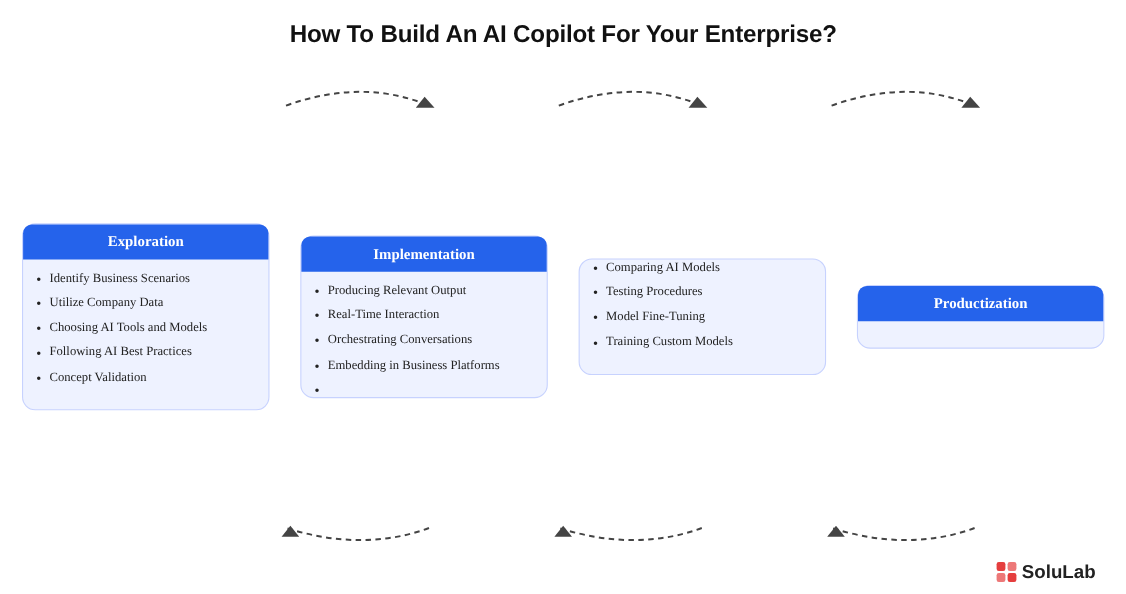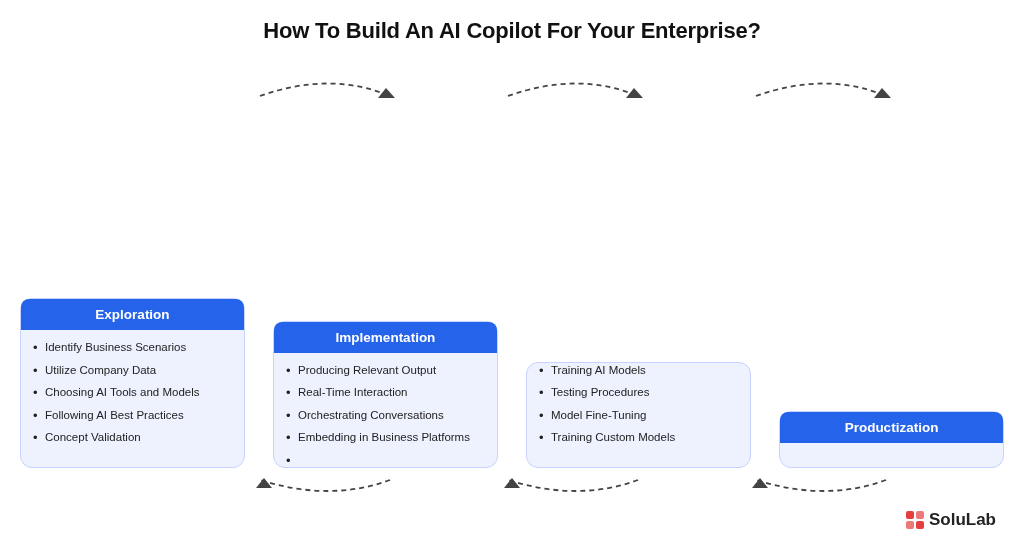--- a/index.html
+++ b/index.html
@@ -20,21 +20,22 @@
       color: #111;
       margin-bottom: 22px;
       text-align: center;
       letter-spacing: -0.2px;
     }
     .cards-row {
       display: flex;
       gap: 28px;
       width: 100%;
       flex: 1;
-      align-items: flex-end;
+      align-items: center;
+      font-family: Liberation Serif, serif;
     }
     .card {
       flex: 1;
       background: #eef2ff;
       border-radius: 12px;
       border: 1.5px solid #c7d2fe;
       display: flex;
       flex-direction: column;
       padding: 0 0 14px 0;
       min-width: 0;
@@ -155,21 +156,21 @@
           <li>Real-Time Interaction</li>
           <li>Orchestrating Conversations</li>
           <li>Embedding in Business Platforms</li>
           <li></li>
         </ul>
       </div>
     </div>
     <div class="card">
       <div class="card-body">
         <ul>
-          <li>Training AI Models</li>
+          <li>Comparing AI Models</li>
           <li>Testing Procedures</li>
           <li>Model Fine-Tuning</li>
           <li>Training Custom Models</li>
         </ul>
       </div>
     </div>
     <div class="card">
       <div class="card-header">Productization</div>
     </div>
   </div>

